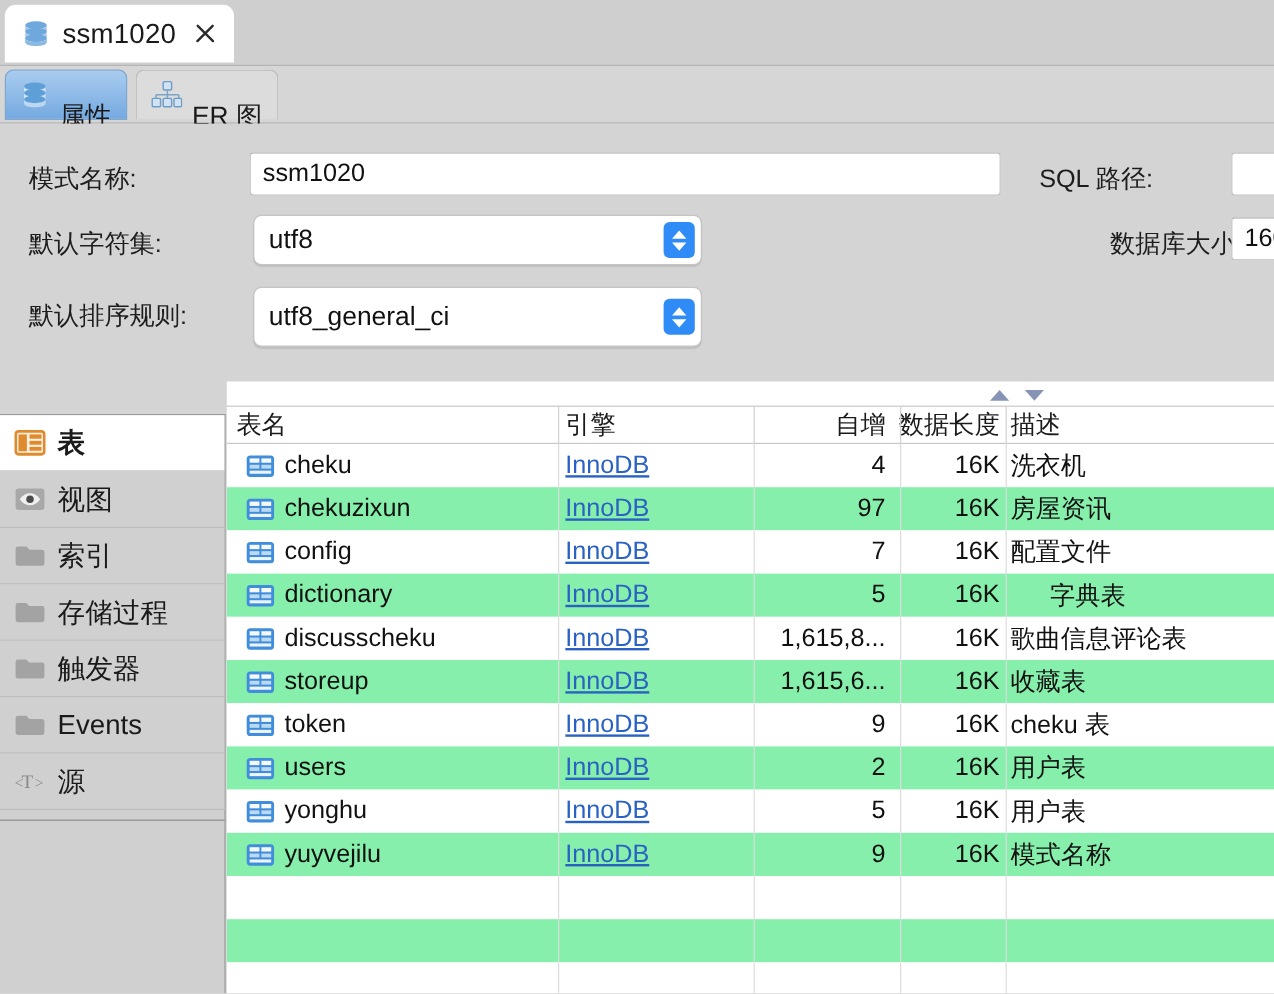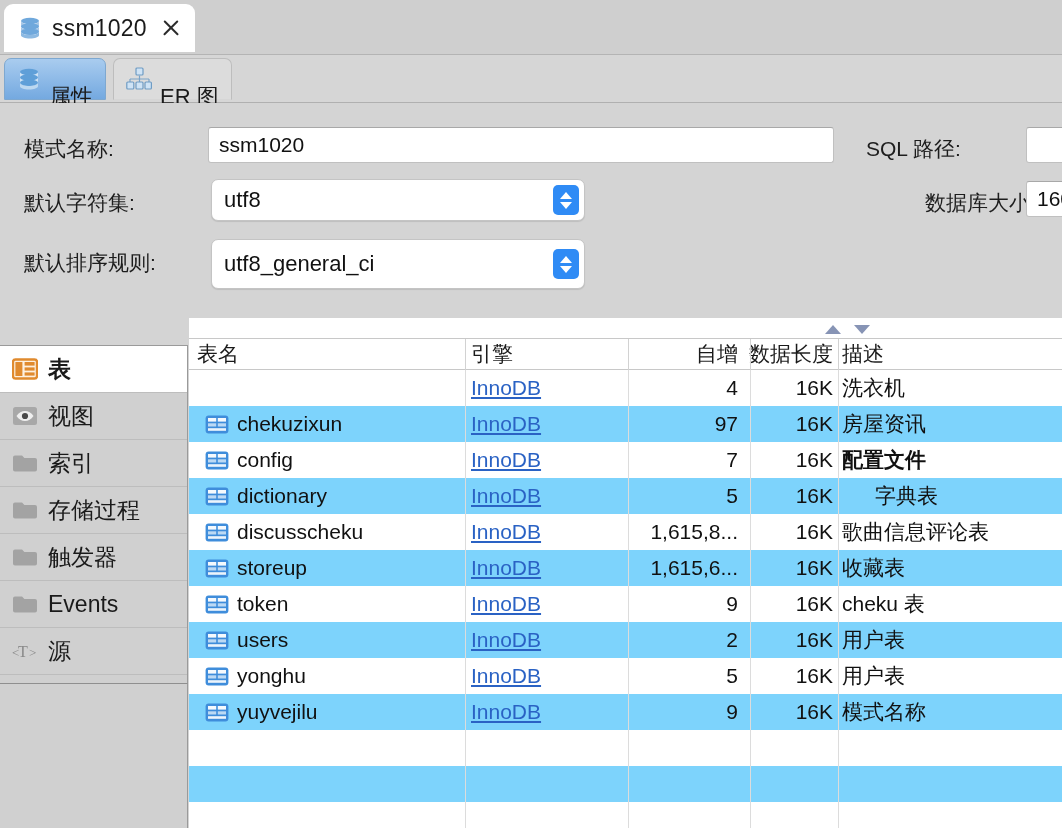--- a/index.html
+++ b/index.html
@@ -238,21 +238,21 @@
 
   .rows {
     position: absolute; left: 0; top: 52px;
     width: 873px; height: 458px;
   }
   .row {
     position: relative;
     height: 36px;
     background: #ffffff;
   }
-  .row.alt { background: #7dd3fc; }
+  .row.alt { background: #86efac; }
   .cell {
     position: absolute; top: 0;
     height: 36px;
     display: flex; align-items: center;
     font-size: 21px;
     color: #111;
     box-sizing: border-box;
     white-space: nowrap;
     overflow: hidden;
   }
@@ -449,20 +449,33 @@
       <div class="col-sep" style="left:561px; height:32px; top:0;"></div>
       <div class="col-sep" style="left:649px; height:32px; top:0;"></div>
     </div>
 
     <div class="rows" id="rows">
         <div class="row">
           <div class="vline" style="left: 276px;"></div>
           <div class="vline" style="left: 439px;"></div>
           <div class="vline" style="left: 561px;"></div>
           <div class="vline" style="left: 649px;"></div>
+          <div class="cell name" style="left: 8px; width: 262px;">
+            <span>
+              <svg class="tbl-icon" viewBox="0 0 24 19">
+                <rect x="0.6" y="0.6" width="22.8" height="17.8" rx="3" fill="#3f8ddb"></rect>
+                <rect x="3" y="3" width="8.2" height="3.6" fill="#ffffff" opacity=".95"></rect>
+                <rect x="12.8" y="3" width="8.2" height="3.6" fill="#ffffff" opacity=".95"></rect>
+                <rect x="3" y="8.3" width="8.2" height="3.2" fill="#bcd9f4"></rect>
+                <rect x="12.8" y="8.3" width="8.2" height="3.2" fill="#bcd9f4"></rect>
+                <rect x="3" y="13.2" width="18" height="2.6" fill="#ffffff" opacity=".9"></rect>
+              </svg>
+            </span>
+            <span>cheku</span>
+          </div>
           <div class="cell " style="left: 282px; width: 150px;">
             <span class="engine-link">InnoDB</span>
           </div>
           <div class="cell r" style="left: 390px; width: 159px;">4</div>
           <div class="cell r" style="left: 556px; width: 88px;">16K</div>
           <div class="cell " style="left: 653px; width: 212px;">洗衣机</div>
         </div>
         <div class="row alt">
           <div class="vline" style="left: 276px;"></div>
           <div class="vline" style="left: 439px;"></div>
@@ -504,21 +517,21 @@
                 <rect x="3" y="13.2" width="18" height="2.6" fill="#ffffff" opacity=".9"></rect>
               </svg>
             </span>
             <span>config</span>
           </div>
           <div class="cell " style="left: 282px; width: 150px;">
             <span class="engine-link">InnoDB</span>
           </div>
           <div class="cell r" style="left: 390px; width: 159px;">7</div>
           <div class="cell r" style="left: 556px; width: 88px;">16K</div>
-          <div class="cell " style="left: 653px; width: 212px; font-weight: bold;">配置文件</div>
+          <div class="cell " style="left: 653px; width: 212px;">配置文件</div>
         </div>
         <div class="row alt">
           <div class="vline" style="left: 276px;"></div>
           <div class="vline" style="left: 439px;"></div>
           <div class="vline" style="left: 561px;"></div>
           <div class="vline" style="left: 649px;"></div>
           <div class="cell name" style="left: 8px; width: 262px;">
             <span>
               <svg class="tbl-icon" viewBox="0 0 24 19">
                 <rect x="0.6" y="0.6" width="22.8" height="17.8" rx="3" fill="#3f8ddb"></rect>

